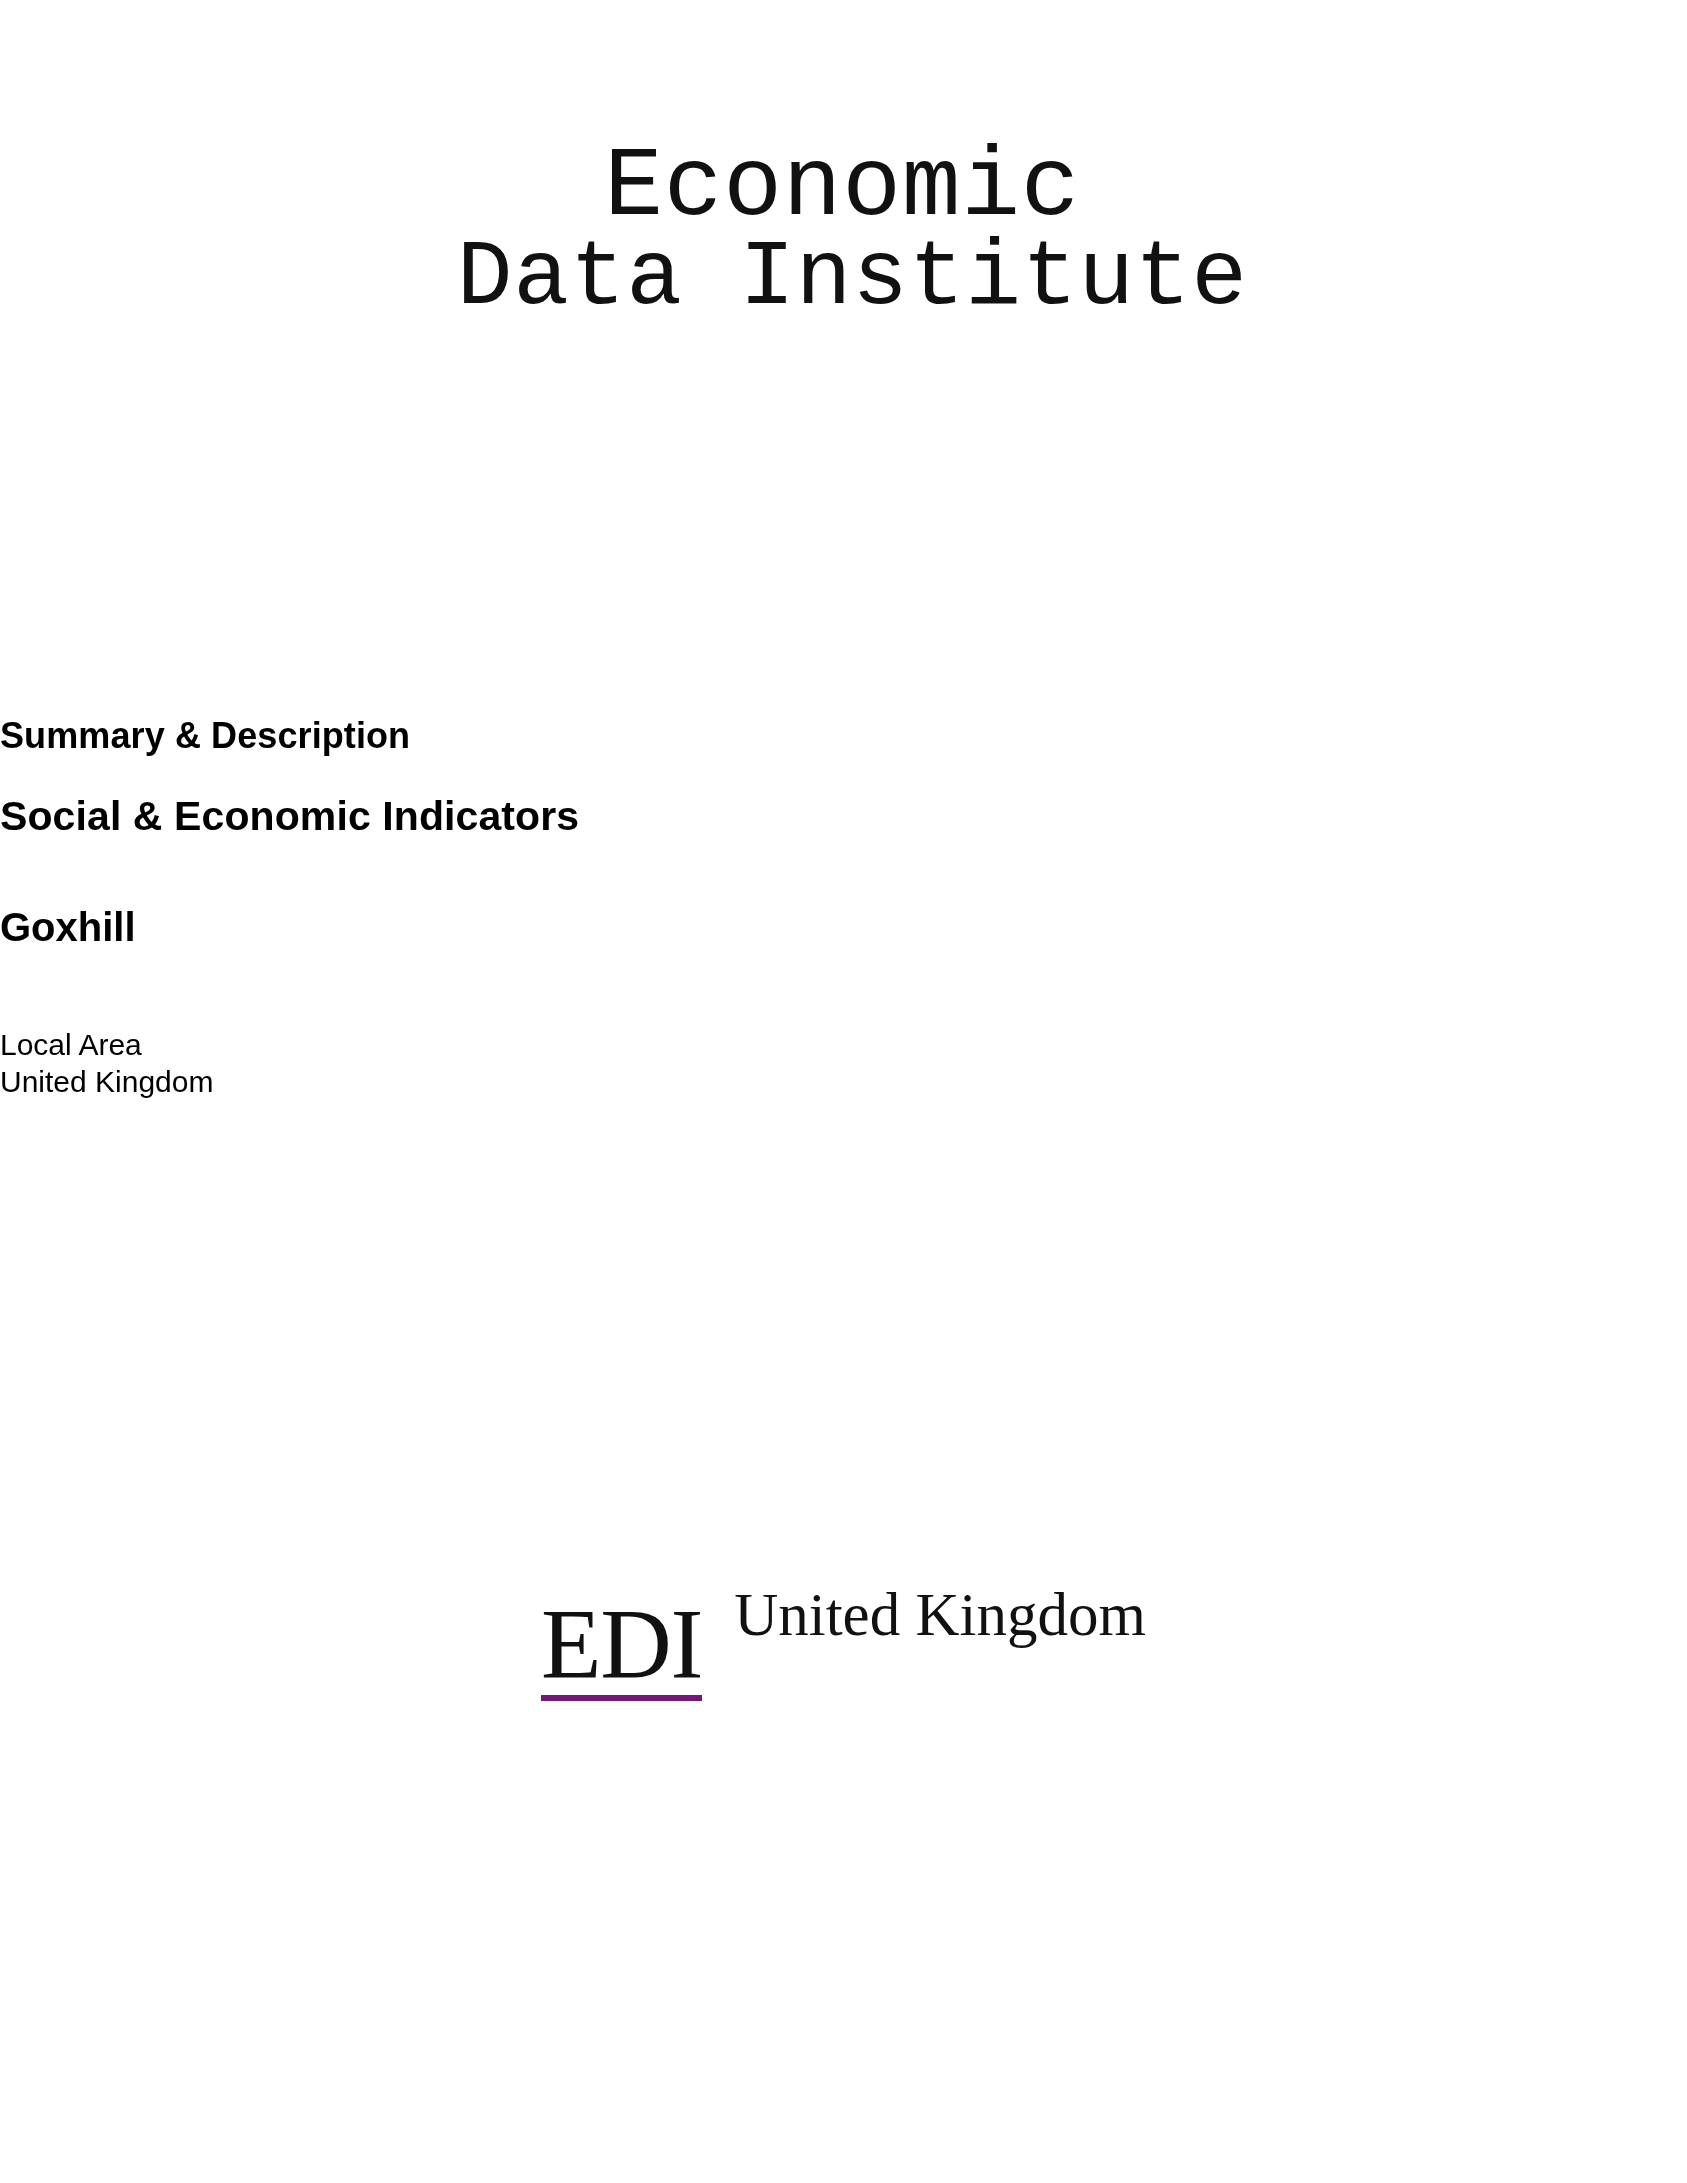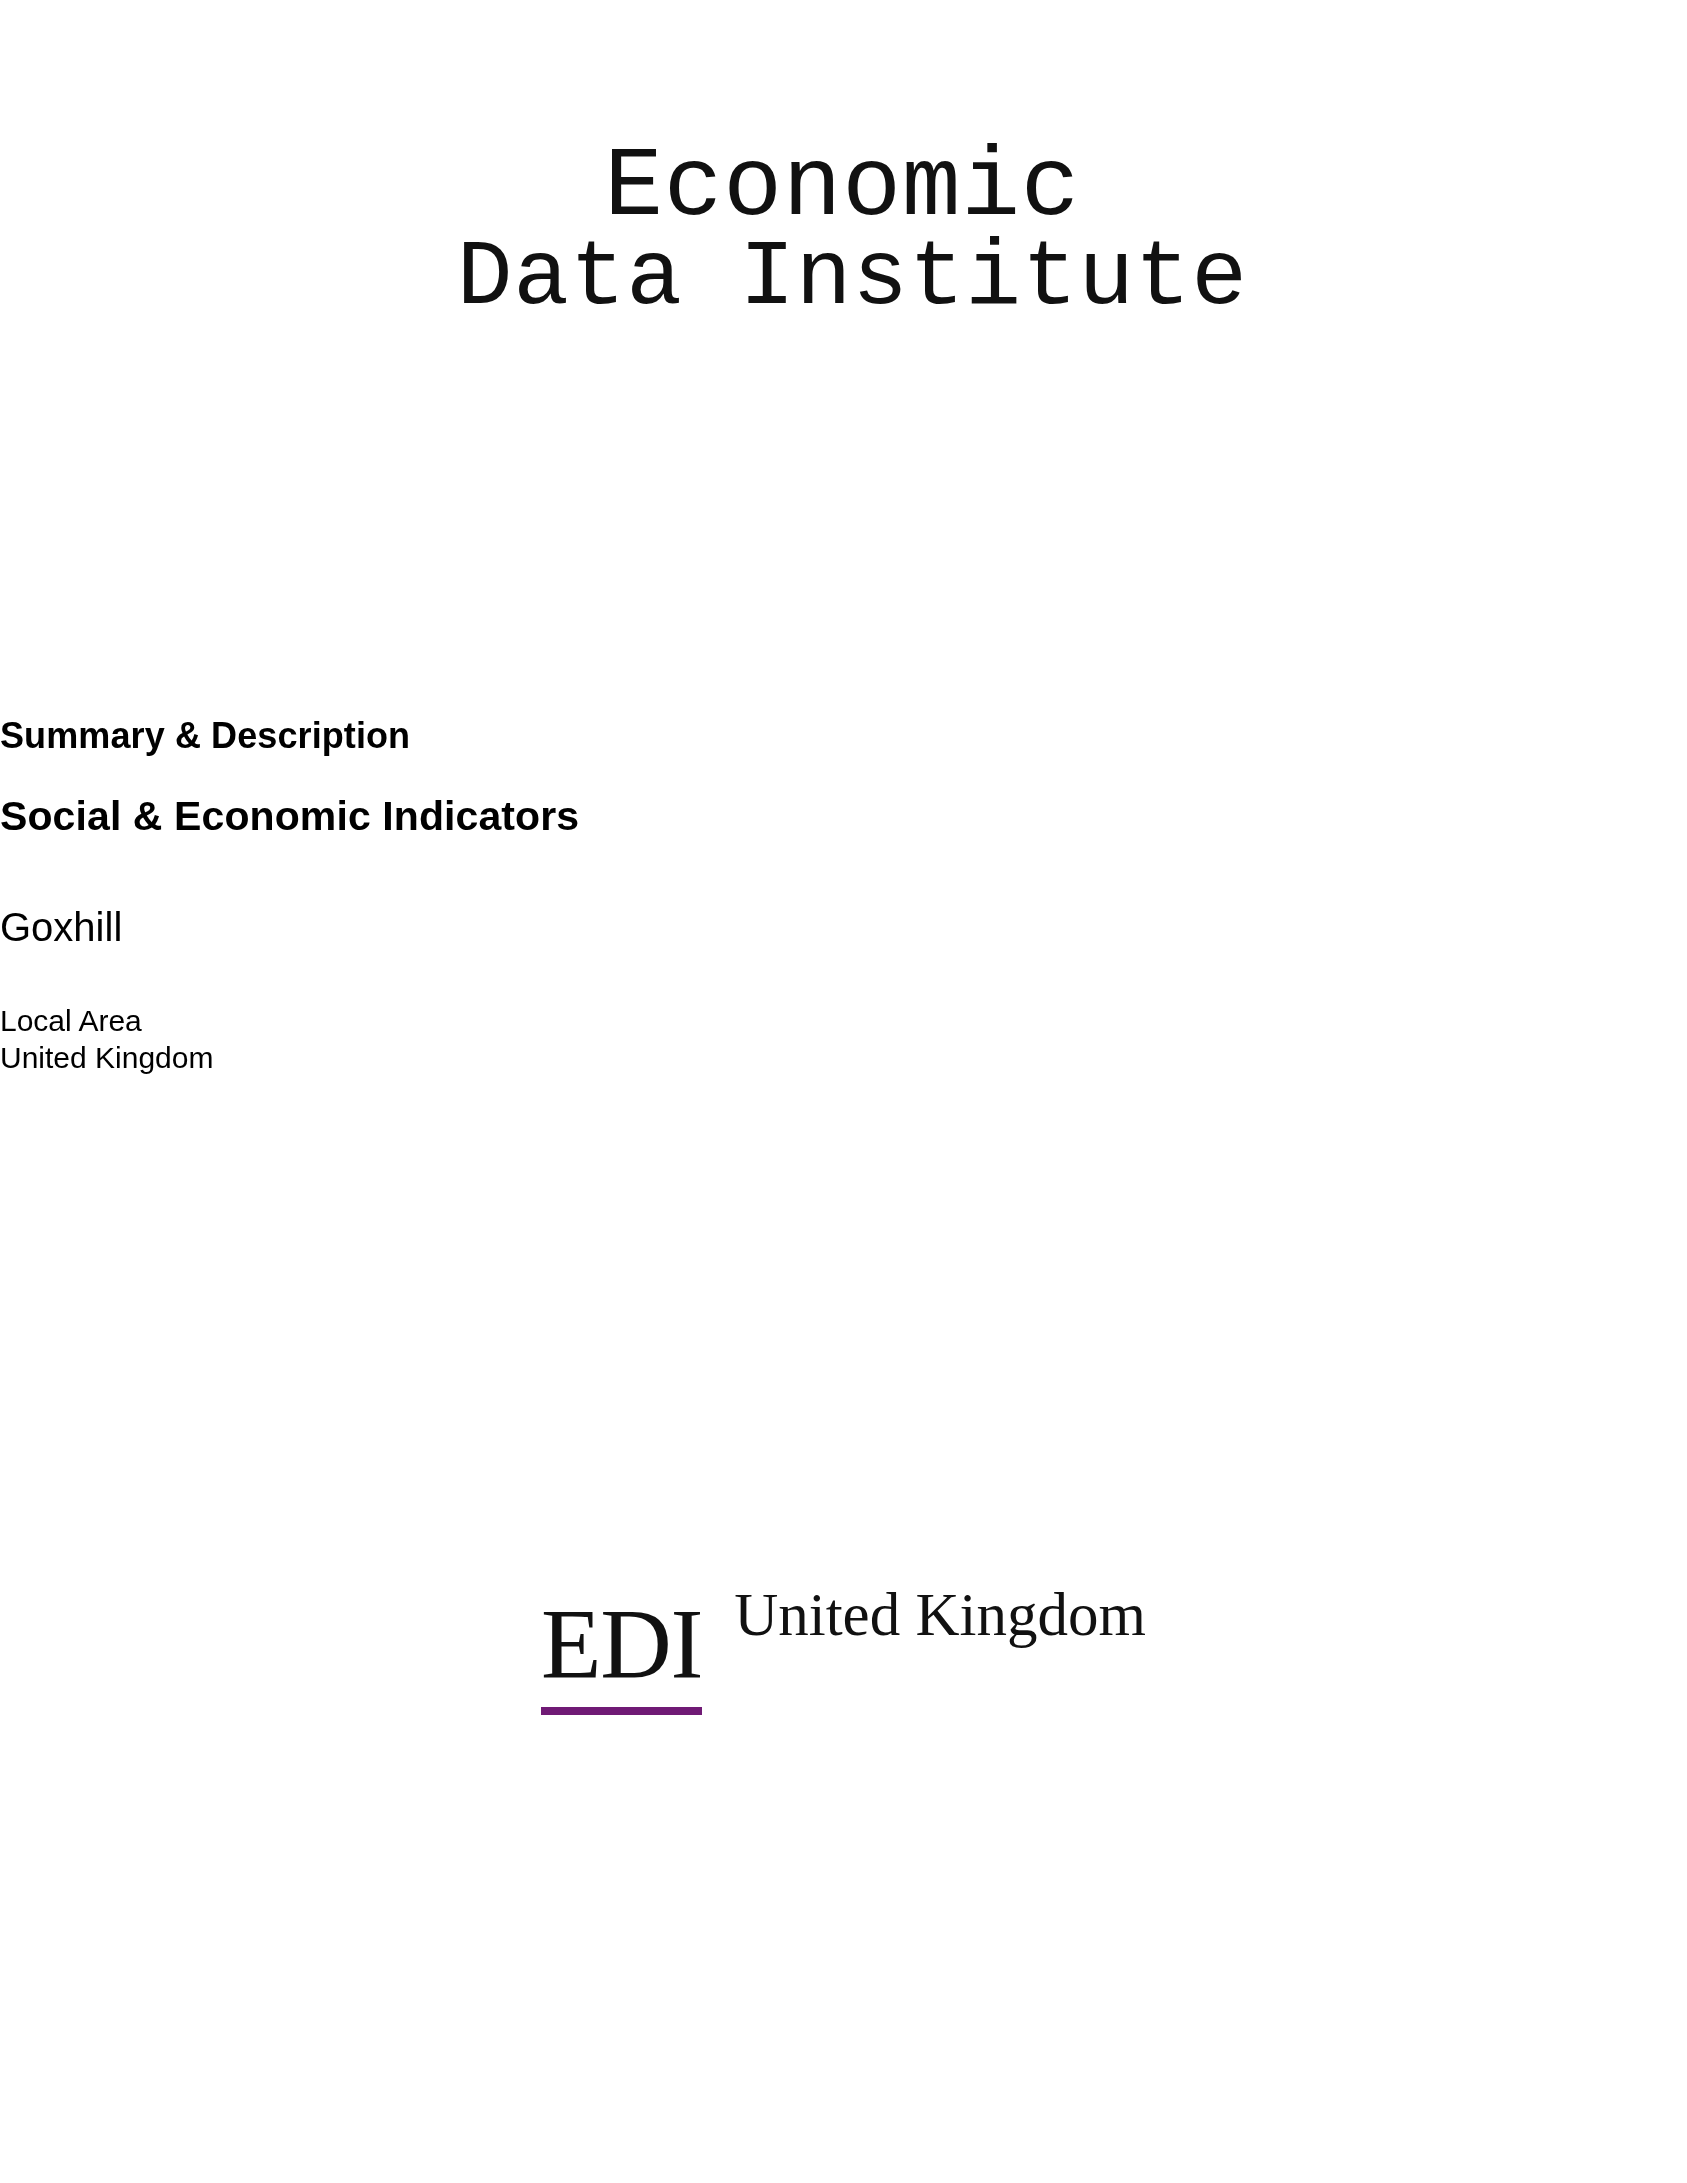--- a/index.html
+++ b/index.html
@@ -62,22 +62,22 @@
     margin: 0 0 36px 0;
   }
   .title-block .t-main {
     font-size: 41px;
     font-weight: bold;
     letter-spacing: 0.1px;
     margin: 0 0 65px 0;
   }
   .title-block .t-area {
     font-size: 40px;
-    font-weight: normal;
-    margin: 0 0 53px 0;
+    font-weight: bold;
+    margin: 0 0 77px 0;
   }
   .title-block .t-scope {
     font-size: 30px;
     font-weight: normal;
     line-height: 1.22;
     margin: 0;
   }
 
   
   .footer-logo {
@@ -89,23 +89,23 @@
     justify-content: center;
     align-items: flex-start;
     font-family: "Liberation Serif", serif;
     color: #111111;
   }
   .footer-logo .edi {
     font-size: 99px;
     line-height: 0.95;
     letter-spacing: -1.3px;
     padding-top: 9.3px;
-    border-bottom: 8px solid #701a75;
+    border-bottom: 6px solid #701a75;
     margin-right: 32px;
-    padding-bottom: 16px;
+    padding-bottom: 4px;
   }
   .footer-logo .stack {
     display: block;
     line-height: 1.0;
   }
   .footer-logo .stack .s1 {
     display: block;
     font-size: 69px;
     letter-spacing: 0px;
   }

